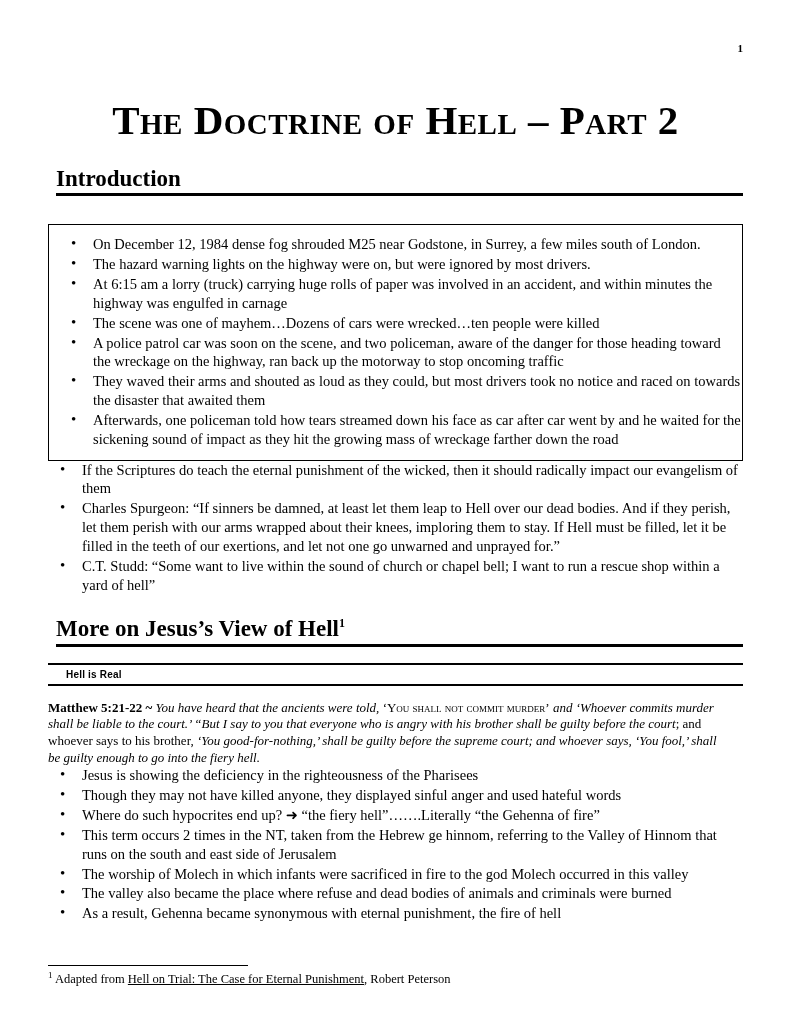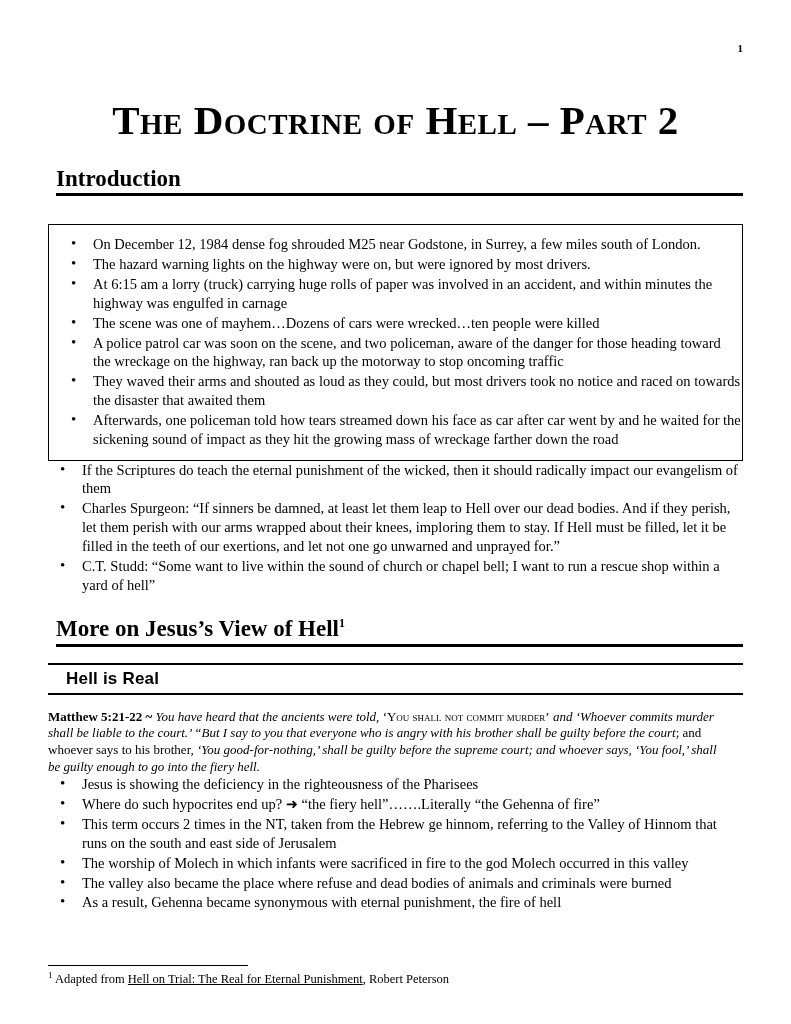--- a/index.html
+++ b/index.html
@@ -54,21 +54,21 @@
     vertical-align: super;
   }
   .h2-box {
     margin: 16px 0 0 0;
     border-top: 2px solid #000;
     border-bottom: 2px solid #000;
     padding: 4px 0 4px 18px;
   }
   .h2 {
     font-family: "Liberation Sans", sans-serif;
-    font-size: 17px;
+    font-size: 10px;
     font-weight: bold;
     letter-spacing: 0.2px;
   }
   .framed {
     border: 1.5px solid #000;
     margin: 28px 0 0 0;
     padding: 10px 0 10px 10px;
   }
   ul.bul {
     list-style: none;
@@ -181,27 +181,28 @@
   <div class="h2-box">
     <div class="h2">Hell is Real</div>
   </div>
 
   <p class="scripture">
     <span class="ref">Matthew 5:21-22 ~</span><span> You have heard that the ancients were told, </span><span class="caps">‘You shall not commit murder’</span><span> and ‘Whoever commits murder shall be liable to the court.’  “But I say to you that everyone who is angry with his brother shall be guilty before the court</span><span class="roman">; and whoever says to his brother, </span><span>‘You good-for-nothing,’ shall be guilty before the supreme court; and whoever says, ‘You fool,’ shall be guilty enough to go into the fiery hell.</span>
   </p>
 
   <ul class="bul lower-list">
     <li>Jesus is showing the deficiency in the righteousness of the Pharisees</li>
+    <li>Though they may not have killed anyone, they displayed sinful anger and used hateful words</li>
     <li>Where do such hypocrites end up? ➜  “the fiery hell”…….Literally “the Gehenna of fire”</li>
     <li>This term occurs 2 times in the NT, taken from the Hebrew ge hinnom, referring to the Valley of Hinnom that runs on the south and east side of Jerusalem</li>
     <li>The worship of Molech in which infants were sacrificed in fire to the god Molech occurred in this valley</li>
     <li>The valley also became the place where refuse and dead bodies of animals and criminals were burned</li>
     <li>As a result, Gehenna became synonymous with eternal punishment, the fire of hell</li>
   </ul>
 
   <div class="footnote-area">
     <div class="footnote-rule"></div>
     <div class="footnote">
-      <sup>1</sup><span> Adapted from </span><span class="underline">Hell on Trial: The Real for Eternal Punishment</span><span>, Robert Peterson</span>
+      <sup>1</sup><span> Adapted from </span><span class="underline">Hell on Trial: The Case for Eternal Punishment</span><span>, Robert Peterson</span>
     </div>
   </div>
 
 </div>
 
 </body></html>

